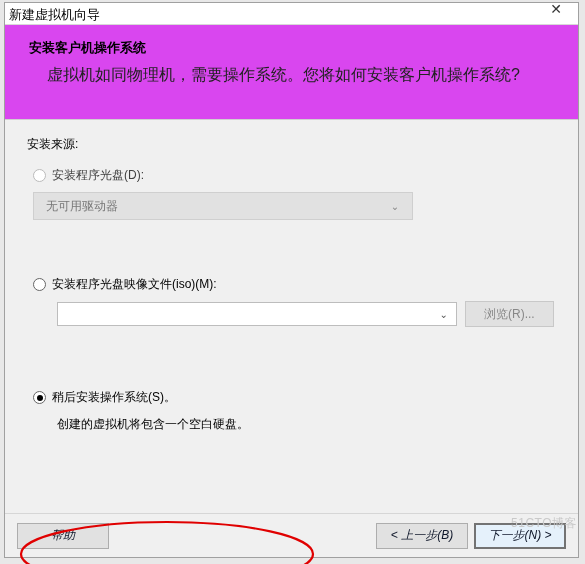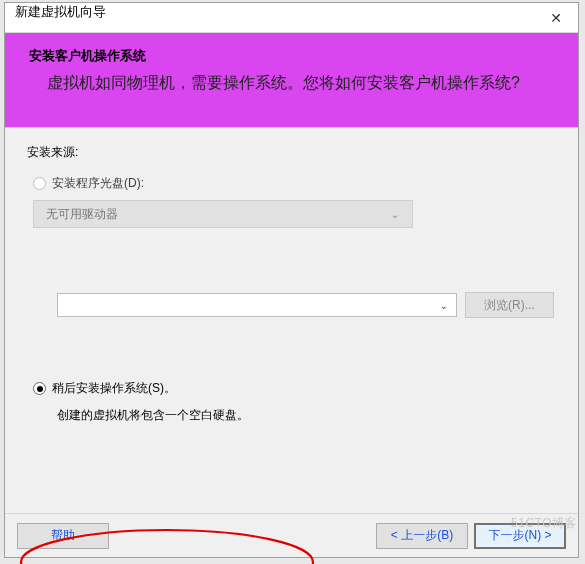--- a/index.html
+++ b/index.html
@@ -17,27 +17,27 @@
       height: 556px;
       background: #f0f0f0;
       border: 1px solid #a0a0a0;
       position: absolute;
       left: 4px;
       top: 2px;
       display: flex;
       flex-direction: column;
     }
     .titlebar {
-      height: 30px;
+      height: 22px;
       background: #ffffff;
       border-bottom: 1px solid #d8d8d8;
       display: flex;
-      align-items: flex-start;
+      align-items: flex-end;
       justify-content: space-between;
-      padding: 0 0 0 10px;
+      padding: 0 0 0 4px;
     }
     .title-text { font-size: 13px; color: #000; }
     .close-btn {
       width: 44px; height: 30px;
       display: flex; align-items: center; justify-content: center;
       font-size: 14px; color: #333;
       cursor: pointer;
     }
     .header {
       background: #d946ef;
@@ -167,22 +167,23 @@
     .footer .spacer { flex: 1; }
     .btn {
       height: 26px;
       min-width: 92px;
       background: #e1e1e1;
       border: 1px solid #adadad;
       display: flex;
       align-items: center;
       justify-content: center;
       font-size: 12px;
-      color: #1d4ed8;
+      color: #0f172a;
       cursor: pointer;
+      font-style: italic;
     }
     .btn.primary {
       border: 2px solid #737373;
       background: #e5f1fb;
     }
     .watermark {
       position: absolute;
       right: 8px; bottom: 32px;
       color: #c9c9c9;
       font-size: 12px;
@@ -215,20 +216,24 @@
         <span class="radio disabled"></span>
         <span class="radio-label disabled">安装程序光盘(D):</span>
       </div>
       <div class="dropdown">
         <span>无可用驱动器</span>
         <span class="dropdown-arrow">⌄</span>
       </div>
 
       <div class="section-gap"></div>
 
+      <div class="radio-row">
+        <span class="radio"></span>
+        <span class="radio-label">安装程序光盘映像文件(iso)(M):</span>
+      </div>
       <div class="iso-row">
         <div class="path-input">
           <span class="path-arrow">⌄</span>
         </div>
         <div class="browse-btn">浏览(R)...</div>
       </div>
 
       <div class="later-section">
         <div class="radio-row">
           <span class="radio checked"></span>

